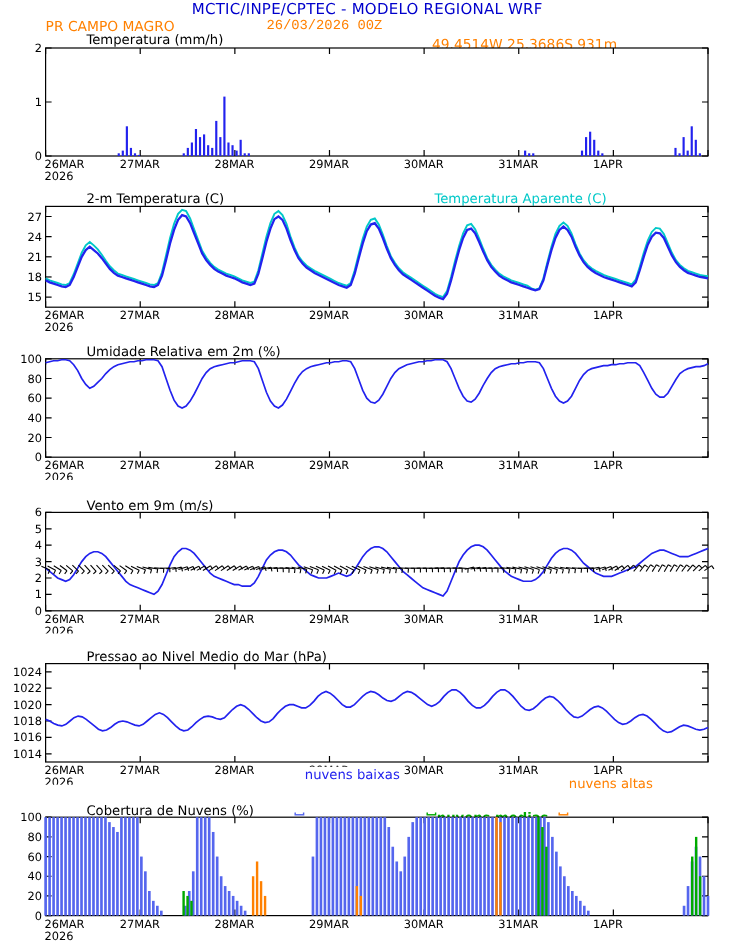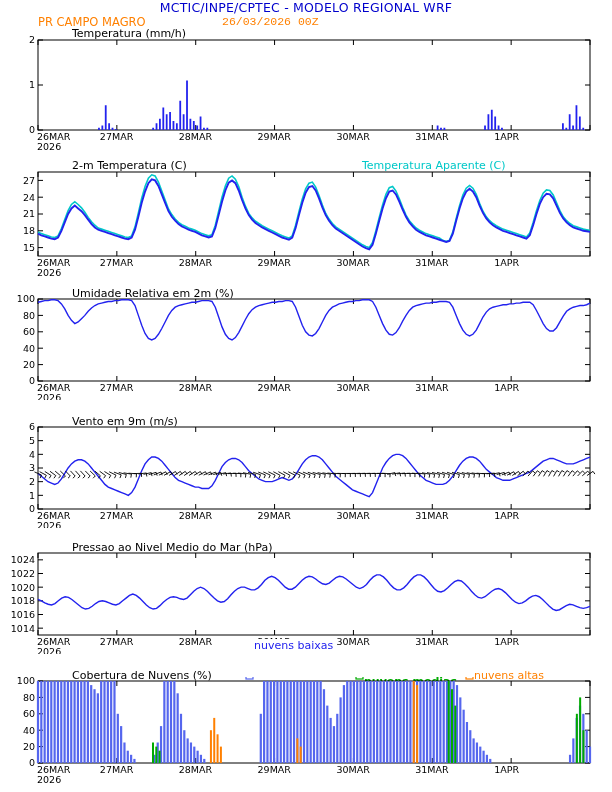--- a/index.html
+++ b/index.html
@@ -22,20 +22,21 @@
   svg{display:block;}
 </style>
 </head>
 <body>
 
 <div class="page">
 
   <div class="hdr-title">MCTIC/INPE/CPTEC - MODELO REGIONAL WRF</div>
   <div class="hdr-left">PR CAMPO MAGRO</div>
   <div class="hdr-date">26/03/2026 00Z</div>
+  <div class="hdr-coord">49.4514W 25.3686S 931m</div>
 
   <div class="panel">
     <div class="ptitle" style="left:70px;top:27px;">Temperatura (mm/h)</div>
     <svg id="svg-precip" width="612" height="120" style="position:absolute;left:0;top:36px;">
         <rect x="38" y="4" width="552" height="90" fill="#fff" stroke="#000" stroke-width="1"></rect>
         <line x1="38" y1="94" x2="43" y2="94" stroke="#000" stroke-width="1"></line>
         <line x1="585" y1="94" x2="590" y2="94" stroke="#000" stroke-width="1"></line>
         <text x="35" y="97.4" font-family="DejaVu Sans, sans-serif" font-size="9.5" fill="#000" text-anchor="end">0</text>
         <line x1="38" y1="49" x2="43" y2="49" stroke="#000" stroke-width="1"></line>
         <line x1="585" y1="49" x2="590" y2="49" stroke="#000" stroke-width="1"></line>
@@ -536,21 +537,21 @@
         <text x="494.1428571428571" y="96" font-family="DejaVu Sans, sans-serif" font-size="9.5" fill="#000" text-anchor="start">1APR</text>
         <text x="37" y="106" font-family="DejaVu Sans, sans-serif" font-size="9.5" fill="#000" text-anchor="start">2026</text>
         <path d="M38.00 50.47L41.39 51.83L44.77 53.88L48.16 55.25L51.55 55.93L54.93 54.57L58.32 51.83L61.71 49.10L65.09 47.73L68.48 48.42L71.87 50.47L75.25 53.20L78.64 55.93L82.02 58.67L85.41 60.03L88.80 59.35L92.18 57.30L95.57 54.57L98.96 52.52L102.34 51.83L105.73 52.52L109.12 53.88L112.50 55.25L115.89 55.93L119.28 54.57L122.66 51.83L126.05 49.10L129.44 46.37L132.82 45.00L136.21 46.37L139.60 49.10L142.98 52.52L146.37 55.93L149.75 58.67L153.14 60.03L156.53 59.35L159.91 56.62L163.30 53.20L166.69 50.47L170.07 48.42L173.46 47.73L176.85 48.42L180.23 49.78L183.62 50.47L187.01 49.10L190.39 45.68L193.78 42.27L197.17 39.53L200.55 38.17L203.94 39.53L207.33 42.27L210.71 45.68L214.10 49.10L217.48 51.83L220.87 53.20L224.26 52.52L227.64 49.78L231.03 45.68L234.42 42.27L237.80 39.53L241.19 38.17L244.58 38.17L247.96 39.53L251.35 40.90L254.74 40.90L258.12 38.85L261.51 35.43L264.90 31.33L268.28 28.60L271.67 27.23L275.06 28.60L278.44 31.33L281.83 34.75L285.21 38.17L288.60 40.22L291.99 40.22L295.37 38.17L298.76 34.75L302.15 31.33L305.53 28.60L308.92 27.23L312.31 27.92L315.69 29.97L319.08 32.70L322.47 34.75L325.85 35.43L329.24 34.07L332.63 31.33L336.01 28.60L339.40 27.23L342.79 27.92L346.17 29.97L349.56 32.70L352.94 35.43L356.33 38.17L359.72 39.53L363.10 38.17L366.49 35.43L369.88 31.33L373.26 27.92L376.65 25.87L380.04 25.87L383.42 27.92L386.81 31.33L390.20 35.43L393.58 38.85L396.97 40.90L400.36 40.90L403.74 38.85L407.13 35.43L410.52 31.33L413.90 27.92L417.29 25.87L420.67 25.87L424.06 27.92L427.45 31.33L430.83 35.43L434.22 39.53L437.61 42.27L440.99 42.95L444.38 41.58L447.77 38.85L451.15 35.43L454.54 32.70L457.93 31.33L461.31 32.02L464.70 34.75L468.09 38.17L471.47 42.27L474.86 45.68L478.25 48.42L481.63 49.10L485.02 47.73L488.40 45.00L491.79 42.27L495.18 40.22L498.56 39.53L501.95 40.90L505.34 43.63L508.72 47.05L512.11 50.47L515.50 53.20L518.88 54.57L522.27 53.88L525.66 51.83L529.04 49.10L532.43 47.05L535.82 46.37L539.20 47.73L542.59 50.47L545.98 53.88L549.36 57.30L552.75 60.03L556.13 61.40L559.52 60.72L562.91 58.67L566.29 56.62L569.68 55.25L573.07 55.93L576.45 57.30L579.84 58.67L583.23 59.35L586.61 58.67L590.00 57.30" fill="none" stroke="#2222ee" stroke-width="1.4"></path>
       </svg>
   </div>
 
   <div class="panel">
     <div class="ptitle" style="left:70px;top:669px;">Cobertura de Nuvens (%)</div>
     <div class="ptitle blue" style="left:252px;top:639px;">nuvens baixas</div>
     <div class="ptitle green" style="left:362px;top:675px;font-weight:bold;">nuvens medias</div>
-    <div class="ptitle orange" style="left:472px;top:669px;">nuvens altas</div>
+    <div class="ptitle orange" style="left:472px;top:647px;">nuvens altas</div>
     <svg id="svg-clouds" width="612" height="110" style="position:absolute;left:0;top:677px;">
         <rect x="38" y="4" width="552" height="82" fill="#fff" stroke="#000" stroke-width="1"></rect>
         <line x1="38" y1="86" x2="43" y2="86" stroke="#000" stroke-width="1"></line>
         <line x1="585" y1="86" x2="590" y2="86" stroke="#000" stroke-width="1"></line>
         <text x="35" y="89.4" font-family="DejaVu Sans, sans-serif" font-size="9.5" fill="#000" text-anchor="end">0</text>
         <line x1="38" y1="69.6" x2="43" y2="69.6" stroke="#000" stroke-width="1"></line>
         <line x1="585" y1="69.6" x2="590" y2="69.6" stroke="#000" stroke-width="1"></line>
         <text x="35" y="73" font-family="DejaVu Sans, sans-serif" font-size="9.5" fill="#000" text-anchor="end">20</text>
         <line x1="38" y1="53.199999999999996" x2="43" y2="53.199999999999996" stroke="#000" stroke-width="1"></line>
         <line x1="585" y1="53.199999999999996" x2="590" y2="53.199999999999996" stroke="#000" stroke-width="1"></line>

